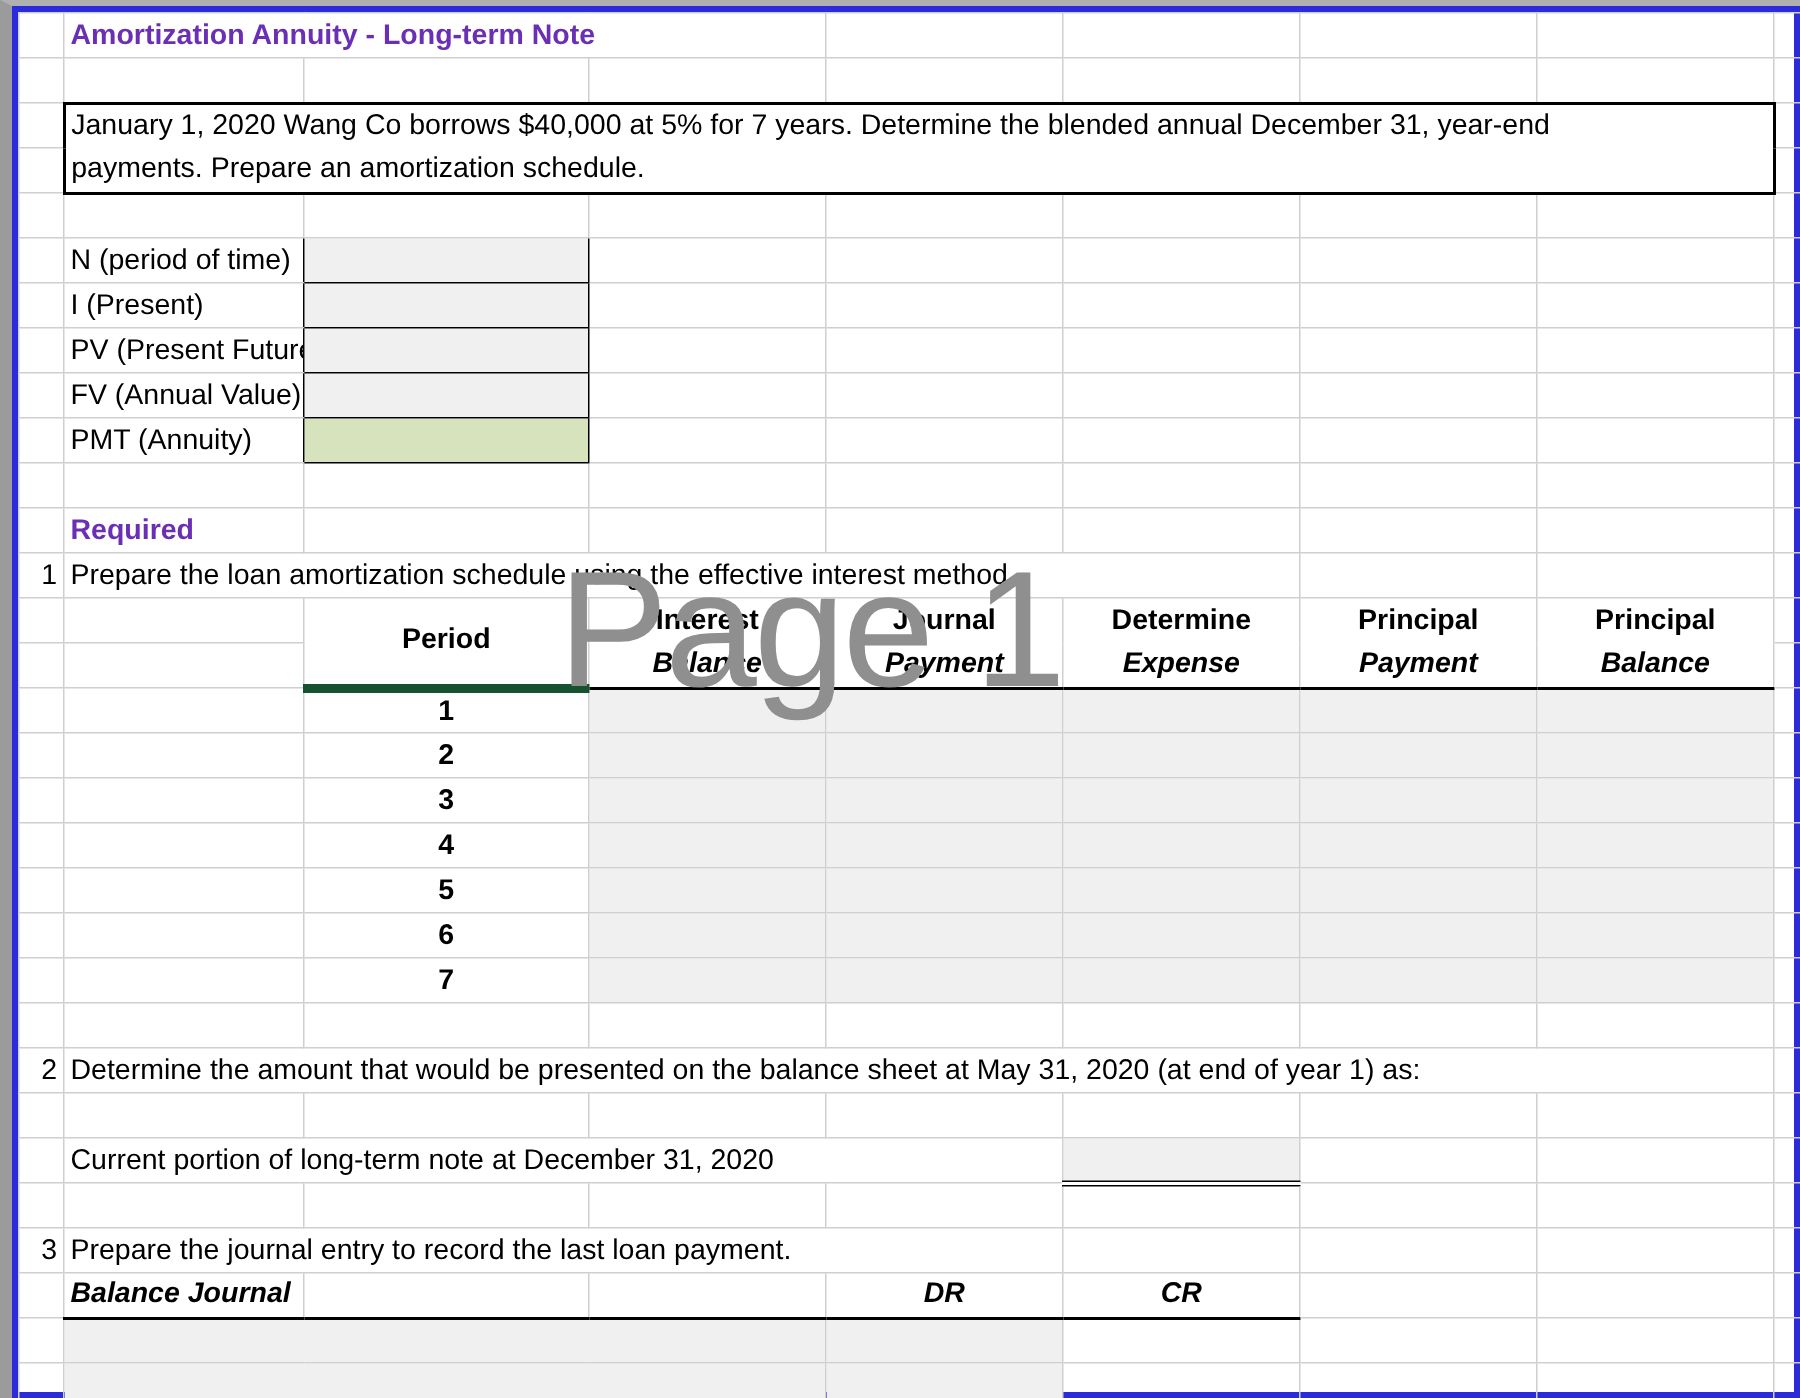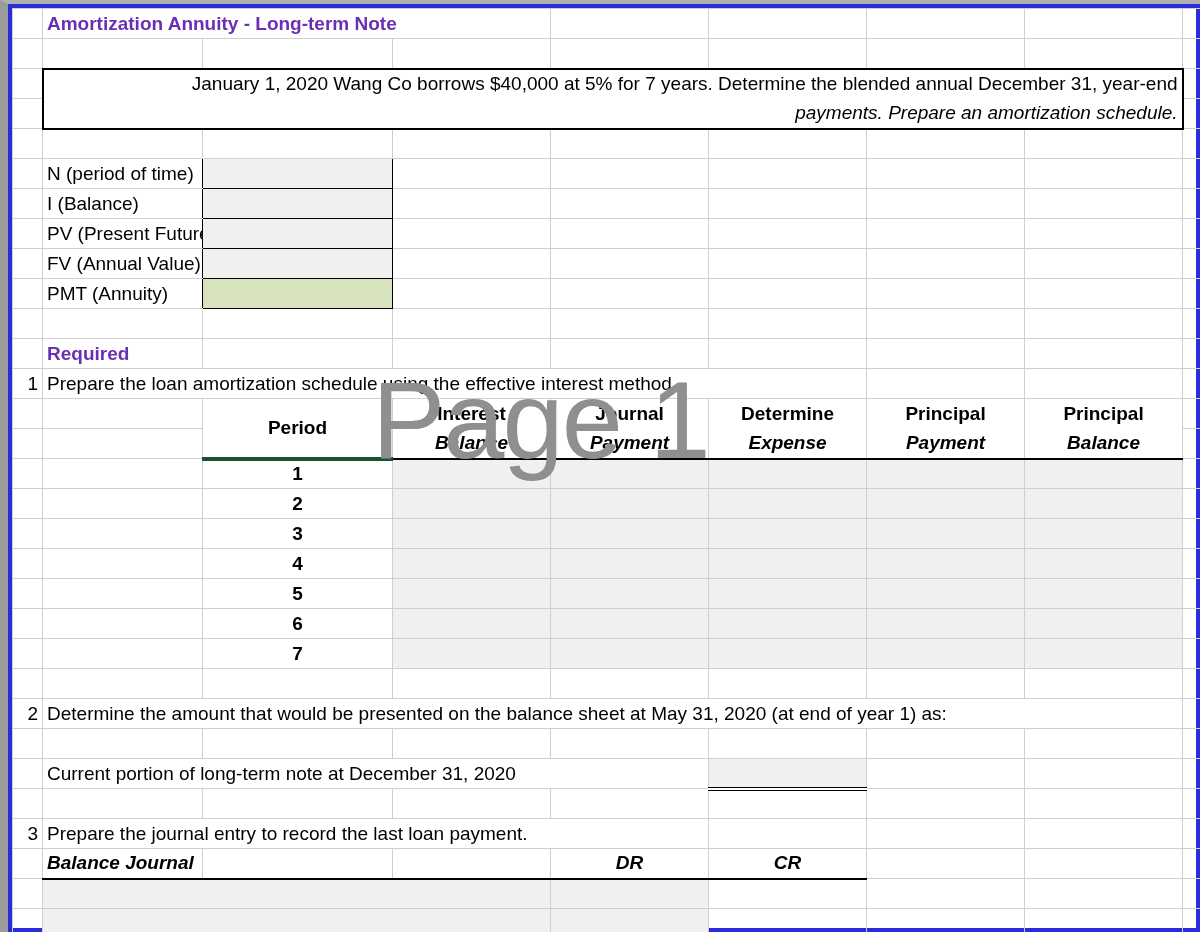--- a/index.html
+++ b/index.html
@@ -59,21 +59,21 @@
   }
   .problem-row td {
     border-top: 2px solid #000;
     border-bottom: none;
   }
   .problem-row2 td {
     border-top: none;
     border-bottom: 2px solid #000;
   }
   .problem-box-left { border-left: 2px solid #000 !important; }
-  .problem-box-right { border-right: 2px solid #000 !important; text-align: right; }
+  .problem-box-right { border-right: 2px solid #000 !important; }
   .input-gray {
     background: #f0f0f0;
     border: 1px solid #000 !important;
   }
   .input-green {
     background: #d7e3bd;
     border: 1px solid #000 !important;
   }
   .center { text-align: center; }
   .bold { font-weight: bold; }
@@ -86,21 +86,21 @@
     font-weight: 400;
     color: #8f8f8f;
     pointer-events: none;
     font-family: Arial, sans-serif;
     letter-spacing: -2px;
   }
   .shaded { background: #f0f0f0; }
   .dbl-underline { border-bottom: 4px double #000 !important; border-top: 1px solid #000 !important; }
   .thin-right-border { border-right: 1px solid #000 !important; }
   .no-bottom { border-bottom: none !important; }
-  .no-top { border-top: none !important; font-style: italic; }
+  .no-top { border-top: none !important; }
   td.rownum { text-align: right; padding-right: 6px; }
 </style>
 </head>
 <body>
 
 <div class="outer">
 <div class="blue-frame">
   <div class="page-watermark">Page 1</div>
 
   <table class="grid">
@@ -170,21 +170,21 @@
       <td></td>
             <td></td>
             <td></td>
             <td></td>
             <td></td>
             <td></td>
     </tr>
 
     <tr>
       <td></td>
-      <td class="thin-right-border">I (Balance)</td>
+      <td class="thin-right-border">I (Present)</td>
       <td class="input-gray"></td>
       <td></td>
             <td></td>
             <td></td>
             <td></td>
             <td></td>
             <td></td>
     </tr>
 
     <tr>
@@ -251,21 +251,21 @@
       <td class="rownum">1</td>
       <td colspan="5">Prepare the loan amortization schedule using the effective interest method.</td>
       <td></td>
             <td></td>
             <td></td>
     </tr>
 
     <tr>
       <td></td>
             <td></td>
-      <td class="center bold" rowspan="2" style="border-bottom:4px solid #14532d; vertical-align:middle">Period</td>
+      <td class="center bold" rowspan="2" style="border-bottom:6px solid #14532d; vertical-align:middle">Period</td>
       <td class="center bold" style="border-bottom:none">Interest</td>
       <td class="center bold" style="border-bottom:none">Journal</td>
       <td class="center bold" style="border-bottom:none">Determine</td>
       <td class="center bold" style="border-bottom:none">Principal</td>
       <td class="center bold" style="border-bottom:none">Principal</td>
       <td></td>
     </tr>
 
     <tr>
       <td></td>

